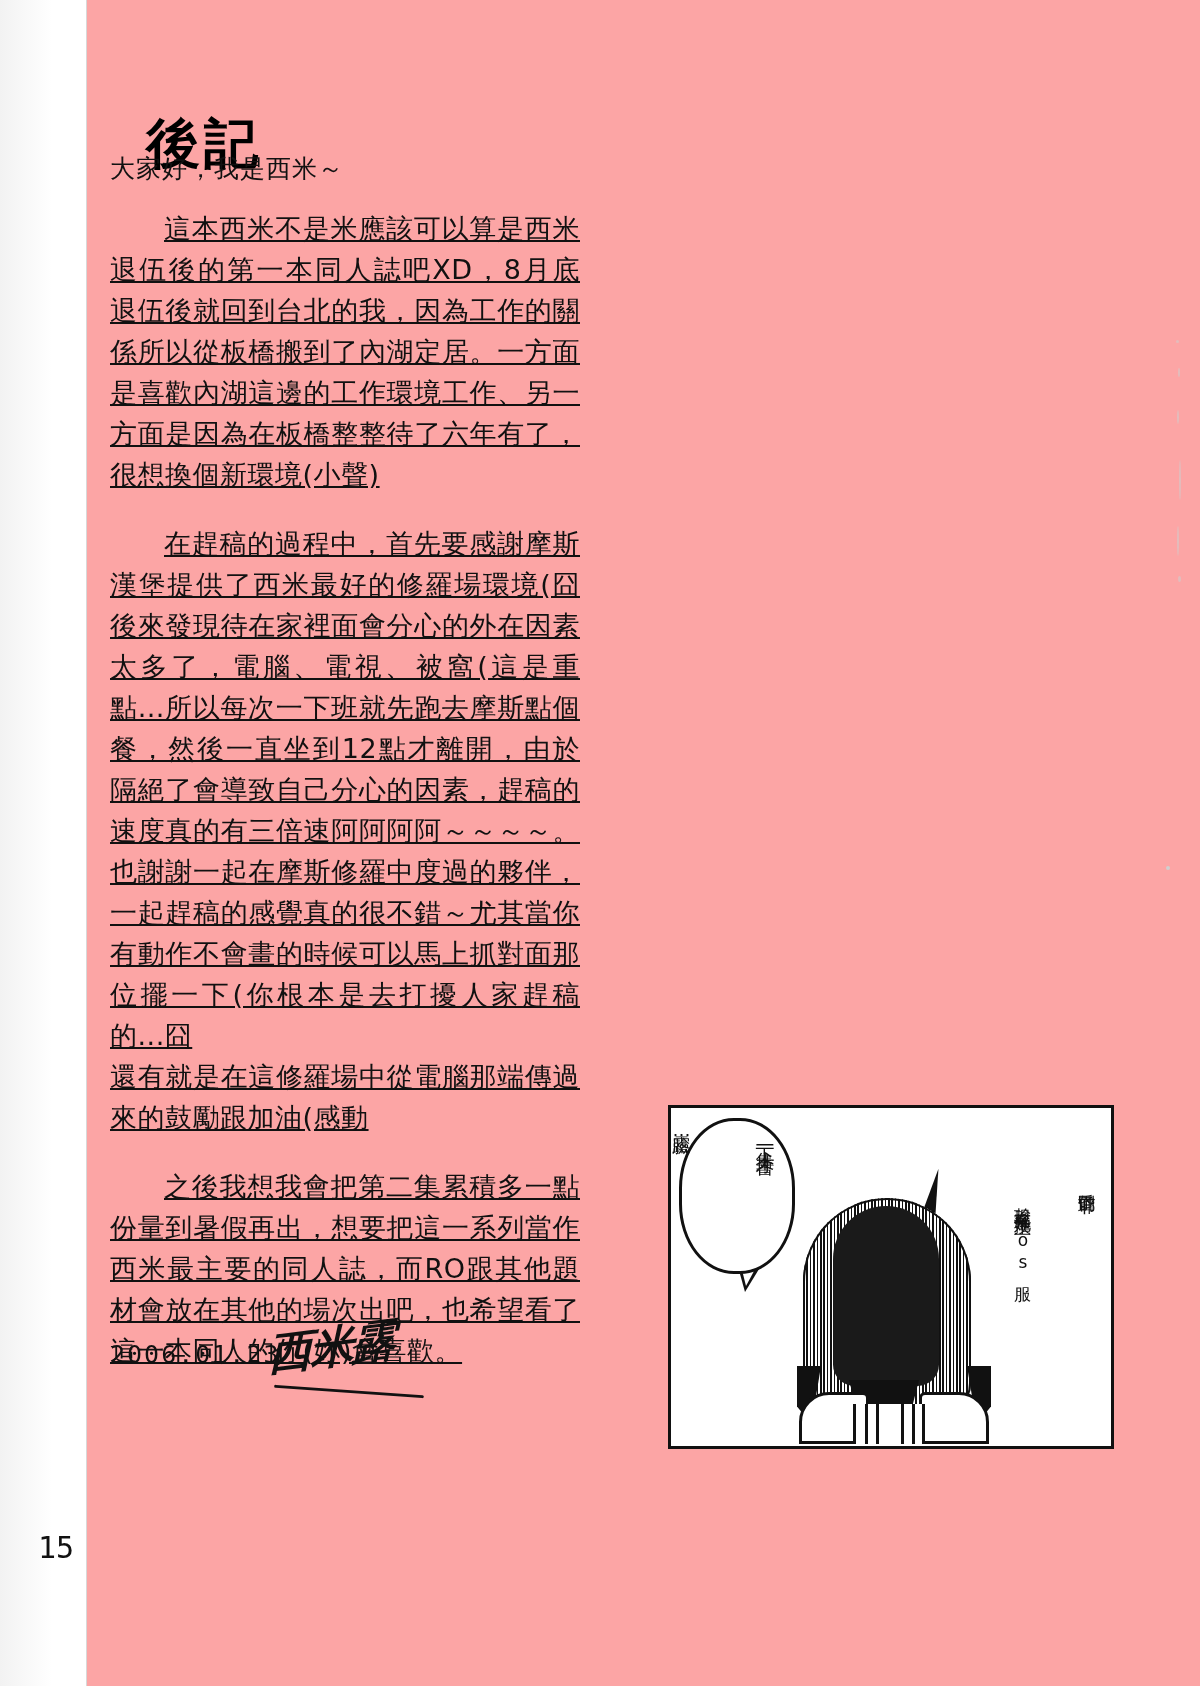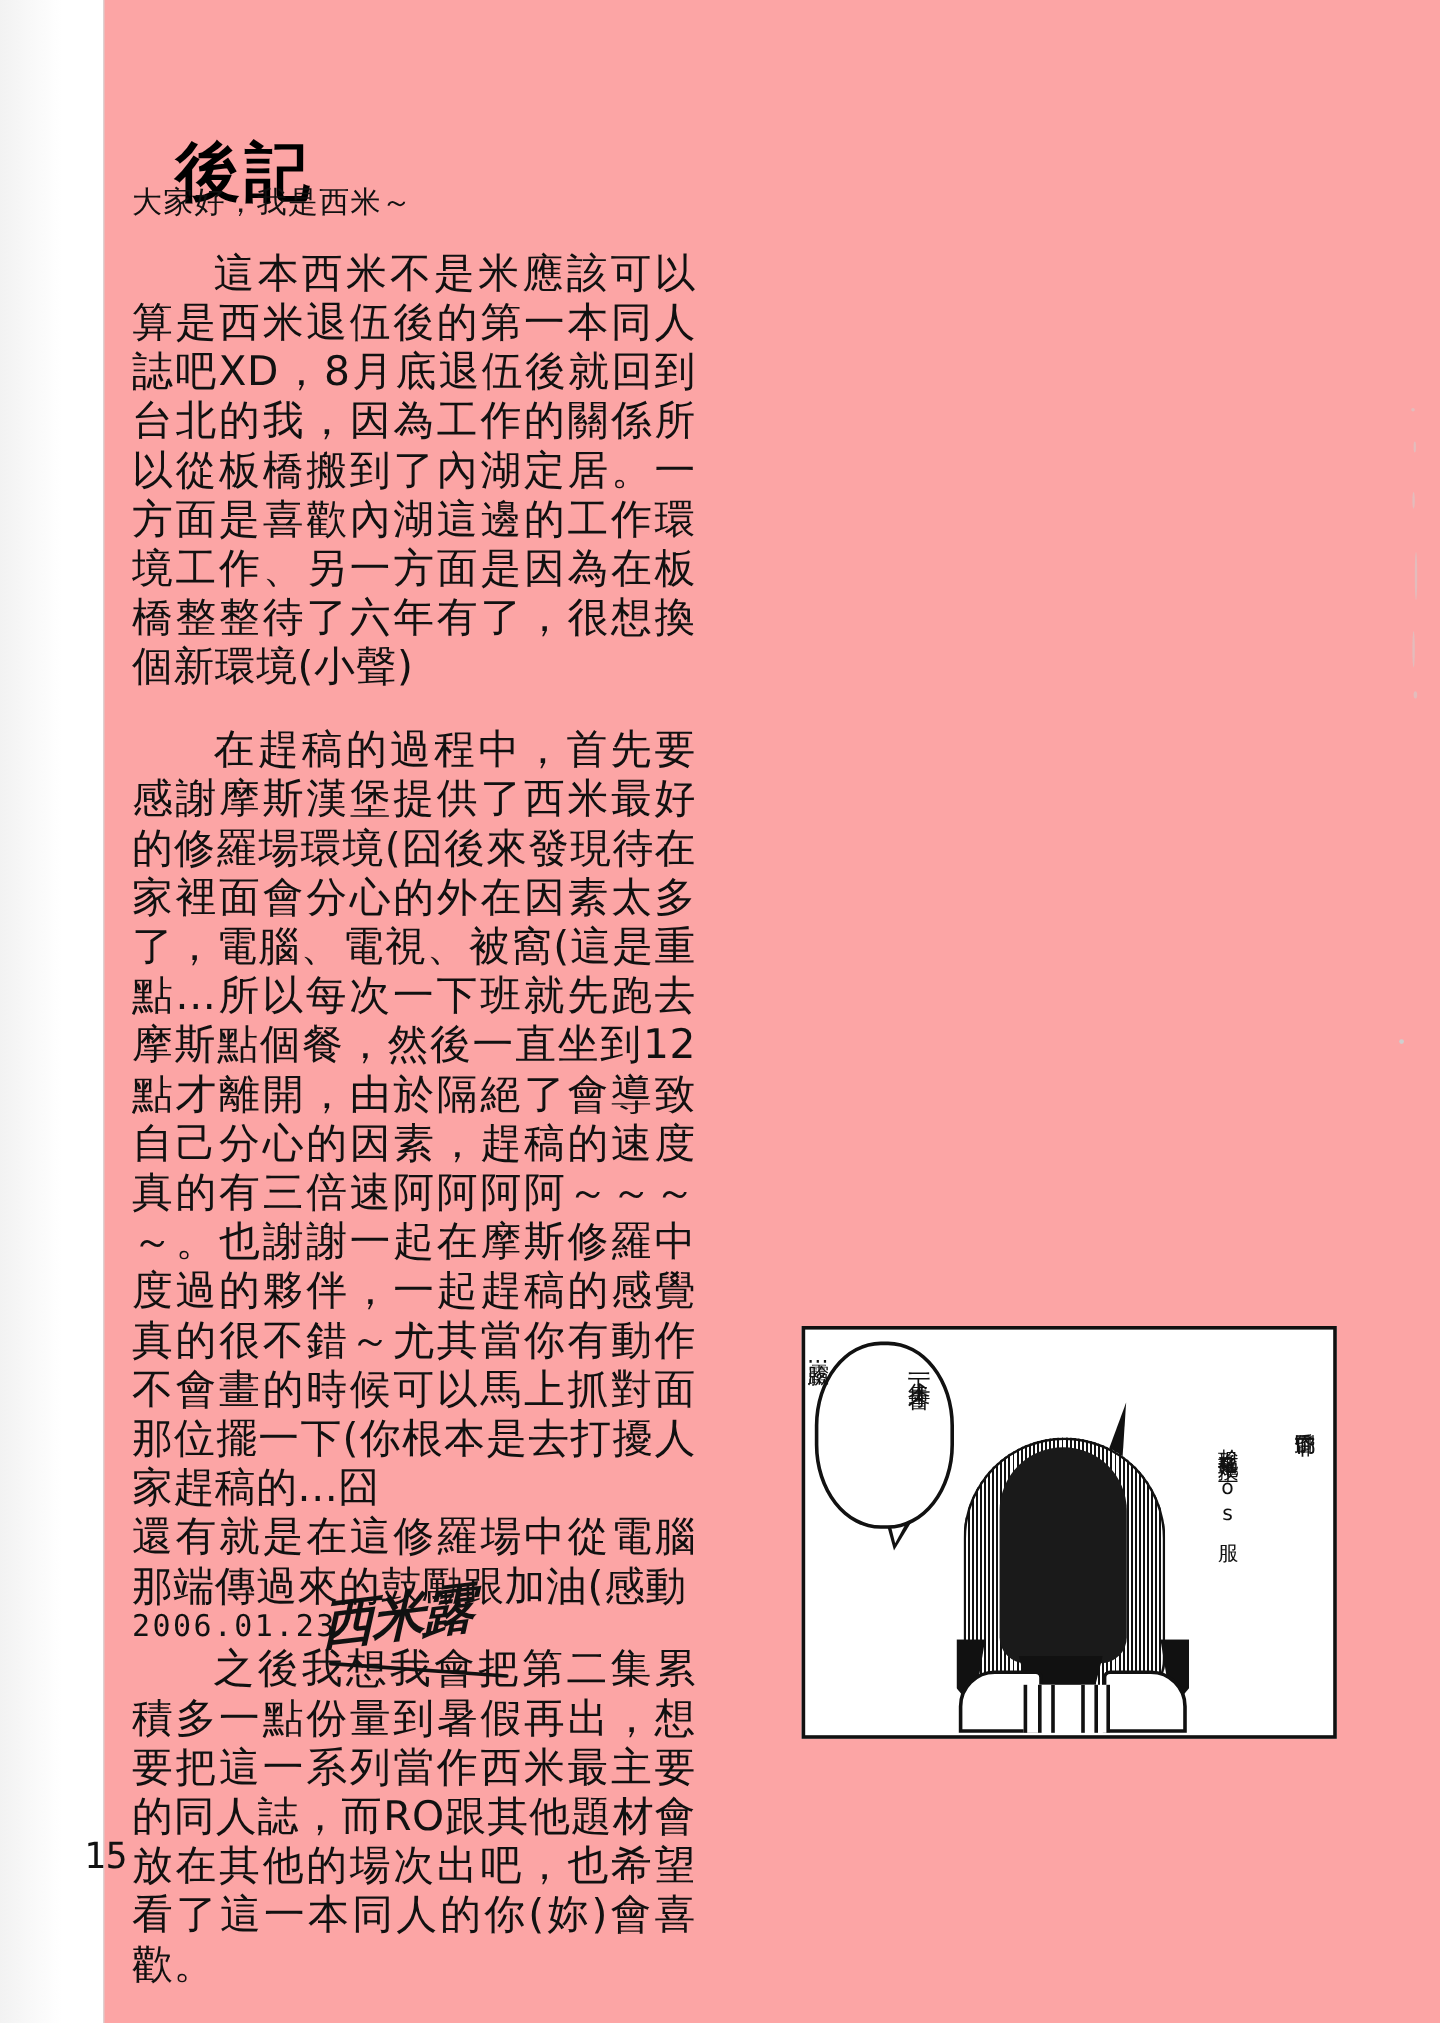--- a/index.html
+++ b/index.html
@@ -61,27 +61,28 @@
     font-size: 25px;
     letter-spacing: 1px;
   }
   .body-col {
     position: absolute;
     left: 14px;
     top: 208px;
     width: 470px;
   }
   .para {
-    font-size: 34px;
+    font-size: 27px;
     line-height: 41px;
     letter-spacing: 0.5px;
     text-align: justify;
     text-indent: 2em;
     margin: 0 0 28px 0;
     white-space: pre-wrap;
+    text-decoration: underline;
   }
   .date {
     position: absolute;
     left: 14px;
     top: 1340px;
     font-size: 25px;
     letter-spacing: 2px;
     font-family: "DejaVu Sans Mono", "Liberation Mono", monospace;
     text-align: center;
   }
@@ -110,21 +111,20 @@
     background: #111;
     transform: rotate(4deg);
     border-radius: 2px;
   }
   .page-number {
     position: absolute;
     left: 38px;
     top: 1530px;
     font-size: 30px;
     font-family: "DejaVu Sans Mono", "Liberation Mono", monospace;
-    margin-left: 32px;
   }
 
   
   .panel {
     position: absolute;
     left: 572px;
     top: 1105px;
     width: 440px;
     height: 338px;
     border: 3px solid #111;

